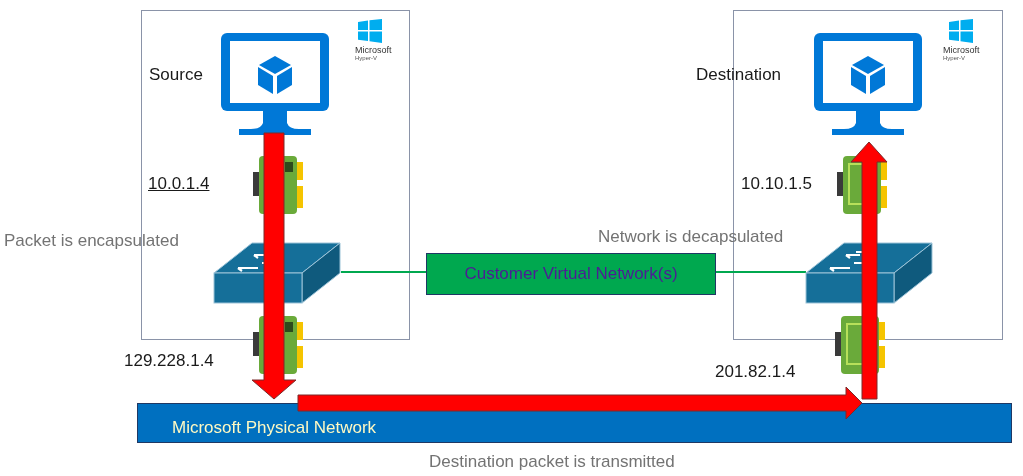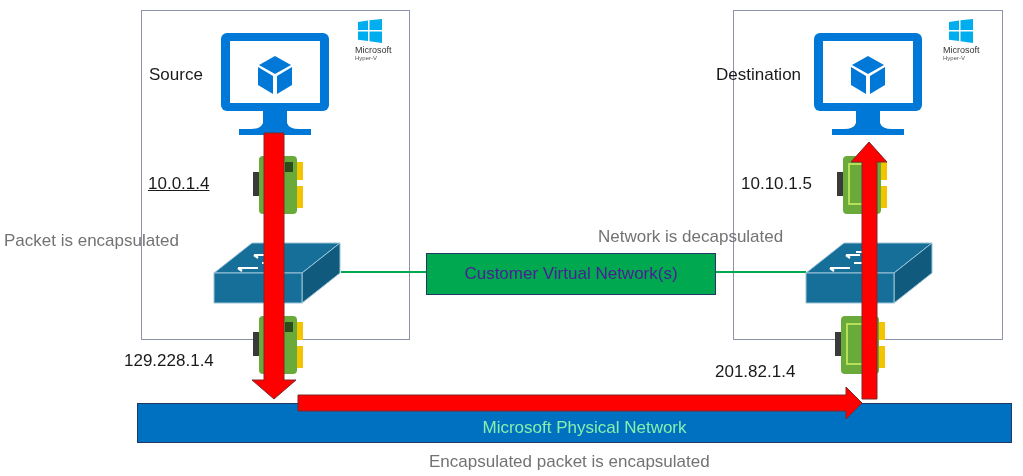--- a/index.html
+++ b/index.html
@@ -3,21 +3,21 @@
 <meta charset="utf-8">
 <style>
   html, body { margin: 0; padding: 0; background: #ffffff; }
   body { width: 1023px; height: 476px; position: relative; overflow: hidden; font-family: "Liberation Sans", sans-serif; }
   .host-box { position: absolute; border: 1.5px solid #8a93a8; background: #ffffff; box-sizing: border-box; }
   .label { position: absolute; font-size: 17px; color: #1a1a1a; white-space: nowrap; }
   .red-label { position: absolute; font-size: 17px; color: #737373; white-space: nowrap; }
   .ms-text { position: absolute; font-size: 9px; color: #333; line-height: 10px; }
   .ms-sub { position: absolute; font-size: 6px; color: #555; }
   .cvn { position: absolute; background: #00a84f; border: 1.5px solid #1f3864; color: #4c1d95; font-size: 17px; display: flex; align-items: center; justify-content: center; box-sizing: border-box; }
-  .phys { position: absolute; background: #0070c0; border: 1px solid #1f3864; color: #86efac; font-size: 17px; display: flex; align-items: center; justify-content: center; box-sizing: border-box; }
+  .phys { position: absolute; background: #0070c0; border: 1px solid #1f3864; color: #fef9c3; font-size: 17px; display: flex; align-items: center; justify-content: flex-start; box-sizing: border-box; padding-left: 24px; }
   .green-line { position: absolute; height: 2px; background: #00a84f; }
   svg { position: absolute; overflow: visible; }
 </style>
 </head>
 <body>
 
 <div class="host-box" style="left:141px; top:10px; width:269px; height:330px;"></div>
 
 <div class="host-box" style="left:733px; top:10px; width:270px; height:330px;"></div>
 
@@ -112,21 +112,21 @@
   <path d="M50 11 L66 11 M66 11 L62 8 M40 14 L54 14 M40 14 L44 17 M48 22 L62 22 M62 22 L58 19 M24 27 L44 27 M24 27 L28 30" stroke="#ffffff" stroke-width="2.2" fill="none"></path>
 </svg>
 
 <svg style="left:0; top:0;" width="1023" height="476" viewBox="0 0 1023 476">
   <path d="M264 133 L284 133 L284 380 L296 380 L274 399 L252 380 L264 380 Z" fill="#ff0000" stroke="#7a2a2a" stroke-width="1"></path>
   <path d="M298 395 L846 395 L846 387 L862 403 L846 419 L846 411 L298 411 Z" fill="#ff0000" stroke="#7a2a2a" stroke-width="1"></path>
   <path d="M862 399 L862 162 L851 162 L869 142 L887 162 L877 162 L877 399 Z" fill="#ff0000" stroke="#7a2a2a" stroke-width="1"></path>
 </svg>
 
 <div class="label" style="left:149px; top:65px;">Source</div>
-<div class="label" style="left:716px; top:65px;text-align:right;">Destination</div>
+<div class="label" style="left:696px; top:65px;text-align:right;">Destination</div>
 <div class="label" style="left:148px; top:174px;text-decoration:underline;">10.0.1.4</div>
 <div class="label" style="left:741px; top:174px;">10.10.1.5</div>
 <div class="label" style="left:124px; top:351px;">129.228.1.4</div>
 <div class="label" style="left:715px; top:351px;margin-top:11px;">201.82.1.4</div>
 
 <div class="red-label" style="left:4px; top:231px;">Packet is encapsulated</div>
 <div class="red-label" style="left:598px; top:227px;">Network is decapsulated</div>
-<div class="red-label" style="left:429px; top:452px;">Encapsulated packet is encapsulated</div>
+<div class="red-label" style="left:429px; top:452px;">Destination packet is transmitted</div>
 
 </body></html>

